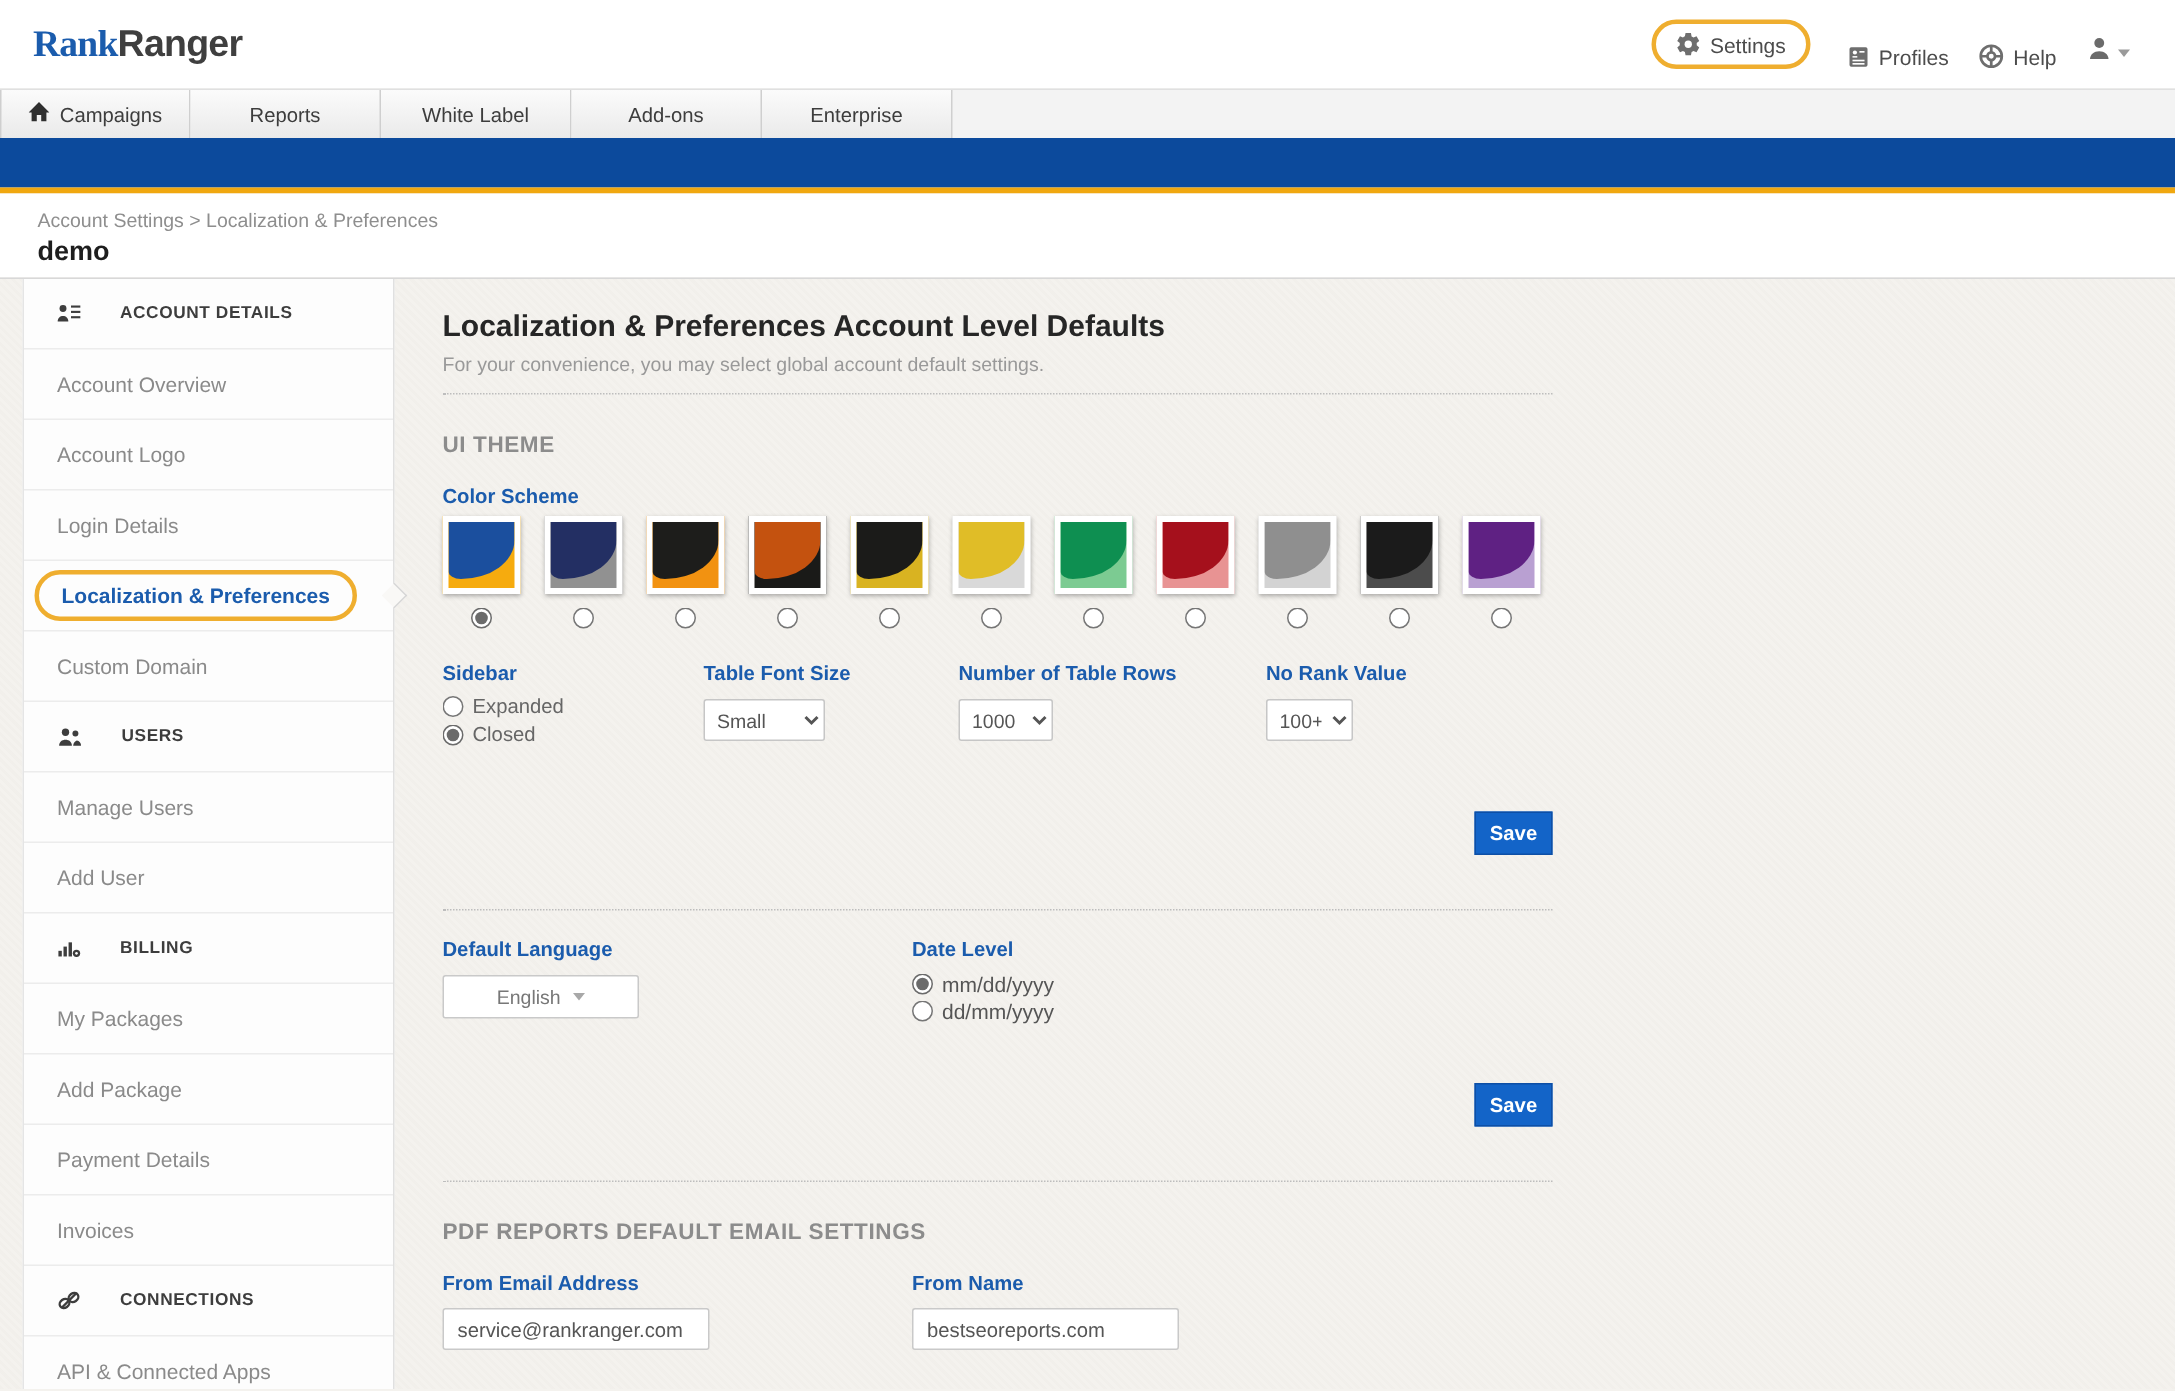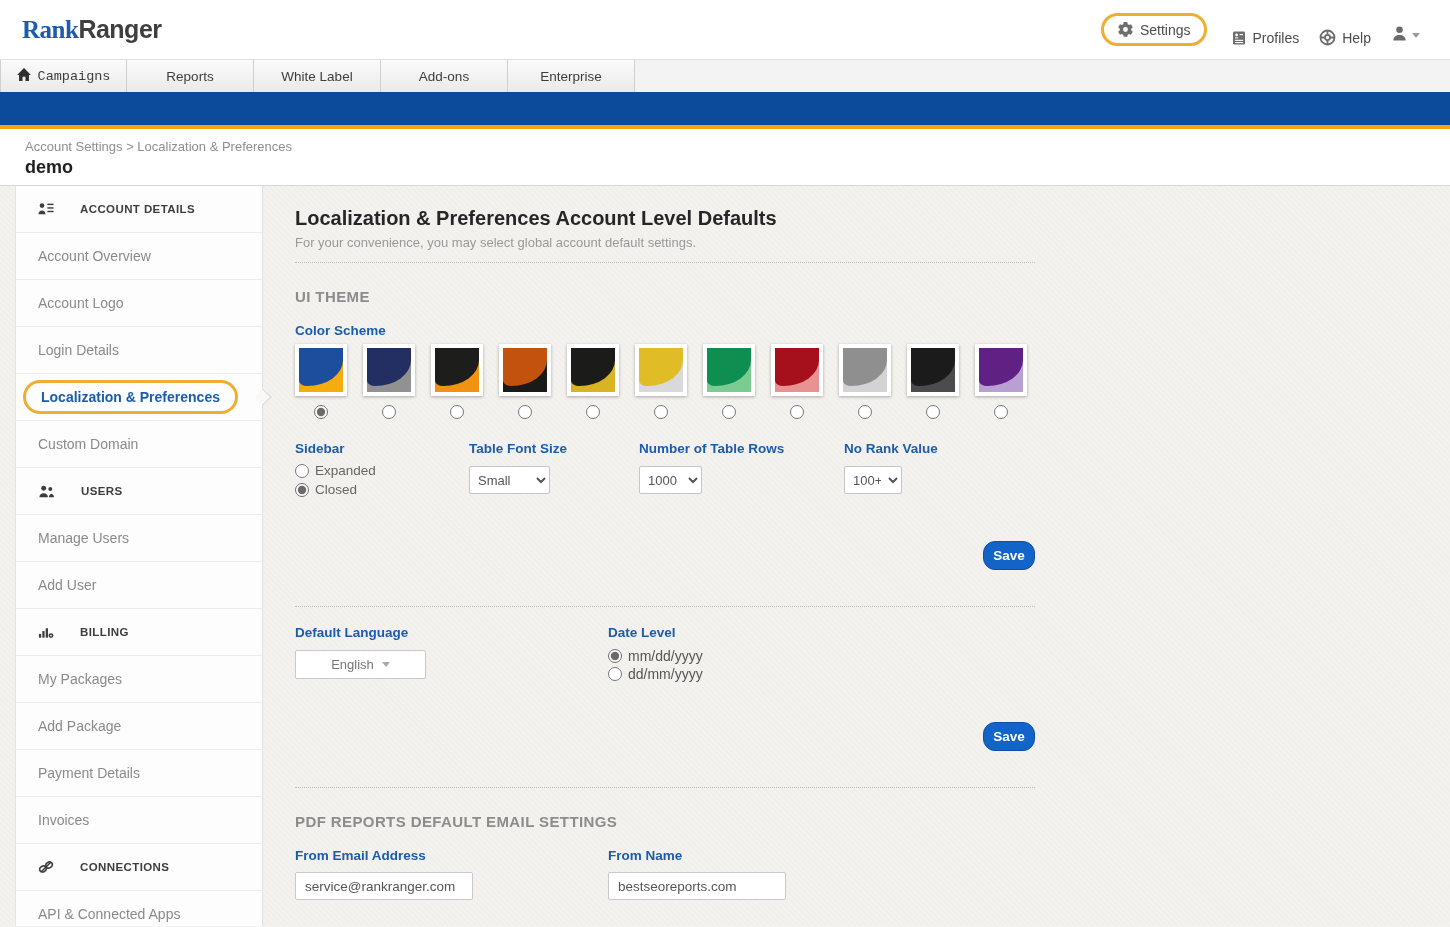--- a/index.html
+++ b/index.html
@@ -23,21 +23,21 @@
   .ring { border:3px solid #efae2f; border-radius:20px; padding:5px 13px; margin-right:4px; }
   .user-menu { display:flex; align-items:center; gap:4px; cursor:pointer; }
   .caret-down { width:0; height:0; border-left:4px solid transparent; border-right:4px solid transparent; border-top:5px solid #9a9a9a; }
   
   .tabbar { height:33px; background:#f3f3f3; border-top:1px solid #e0e0e0; display:flex; }
   .tab {
     width:127px; display:flex; align-items:center; justify-content:center; gap:7px;
     font-size:13.5px; color:#3d3d3d; background:linear-gradient(#fbfbfb,#eaeaea);
     border-right:1px solid #cfcfcf; cursor:pointer;
   }
-  .tab:first-child { border-left:1px solid #cfcfcf;font-family:Liberation Mono, monospace; }
+  .tab:first-child { border-left:1px solid #cfcfcf; }
   .blueband { height:33px; background:#0c4a9c; }
   .goldline { height:4px; background:#f0a70f; }
   
   .crumb-area { background:#fff; height:56px; padding:10px 0 0 25px; }
   .crumb { font-size:13px; color:#8e8e8e; }
   .crumb-account { font-size:18px; font-weight:bold; color:#1e1e1e; margin-top:3px; }
   
   .content {
     position:relative; height:741px; border-top:1px solid #d8d8d8;
     background:#f4f2ee;
@@ -87,21 +87,21 @@
   .radio-line { display:flex; align-items:center; gap:6px; font-size:13.5px; color:#666; margin-top:4px; }
   .radio-stack { margin-top:7px; }
   select {
     margin-top:10px; height:28px; font-size:13px; color:#555;
     border:1px solid #c6c6c6; border-radius:2px; background:#fff;
     font-family:"Liberation Sans", sans-serif; padding:0 4px;
   }
   .sel-small { width:81px; } .sel-rows { width:63px; } .sel-norank { width:58px; }
   .save-row { display:flex; justify-content:flex-end; }
   .save-btn {
-    width:52px; height:29px; background:#1364c8; border:1px solid #0d4fa6; border-radius:12px;
+    width:52px; height:29px; background:#1364c8; border:1px solid #0d4fa6; border-radius:0;
     color:#fff; font-size:13.5px; font-weight:bold; cursor:pointer;
     font-family:"Liberation Sans", sans-serif;
   }
   .save-row.first { margin-top:44px; }
   .save-row.second { margin-top:40px; }
   .div2 { margin-top:36px; }
   
   .two-col { display:flex; margin-top:18px; }
   .col-a { width:313px; } .col-b { flex:1; }
   .lang-select {

